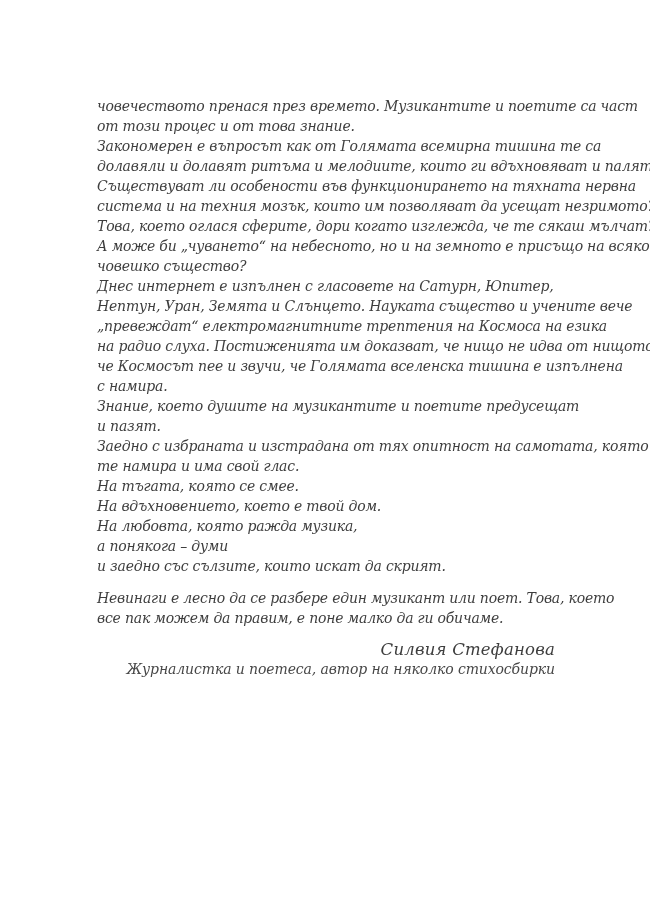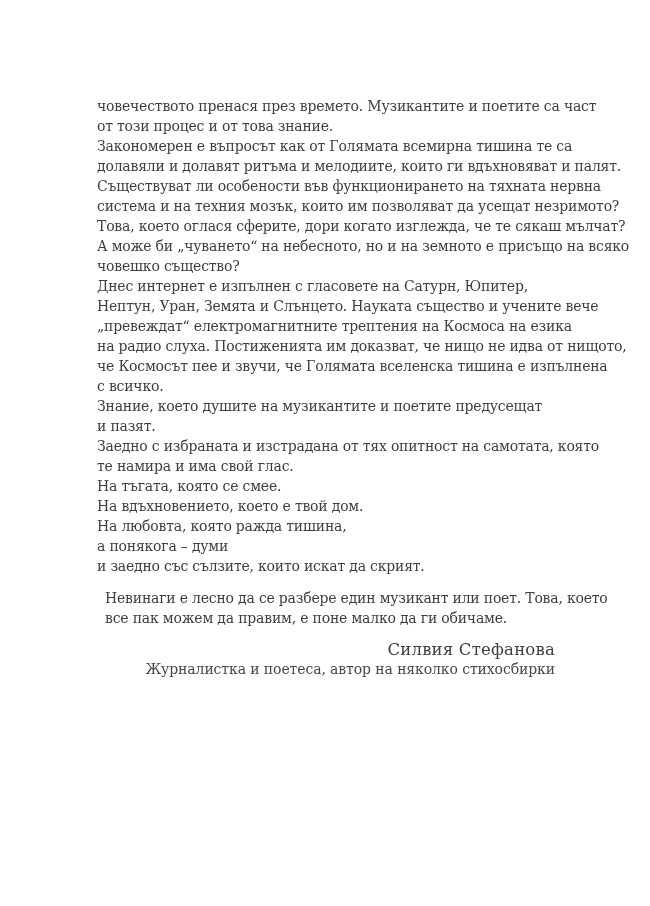--- a/index.html
+++ b/index.html
@@ -8,37 +8,38 @@
     padding: 0;
     background: #ffffff;
   }
   .page {
     position: relative;
     width: 650px;
     height: 678px;
     background: #ffffff;
     overflow: hidden;
     font-family: "DejaVu Serif", serif;
+    font-style: italic;
     color: #3e3e3e;
   }
   .text-block {
     position: absolute;
     left: 97px;
     top: 96px;
     width: 458px;
   }
   .para { margin: 0; }
   .para .line {
     font-size: 14px;
     line-height: 20px;
     letter-spacing: -0.2px;
     white-space: nowrap;
   }
   .para-2 { }
-  .para-3 { margin-top: 12px; margin-left: 8px; }
+  .para-3 { margin-top: 12px; }
   .signature {
     margin-top: 12px;
     text-align: right;
   }
   .sig-name {
     font-size: 16.5px;
     line-height: 20px;
     letter-spacing: 0.2px;
   }
   .sig-role {
@@ -79,28 +80,28 @@
       <div class="line">А може би „чуването“ на небесното, но и на земното е присъщо на всяко</div>
       <div class="line">човешко същество?</div>
     </div>
 
     <div class="para para-2">
       <div class="line">Днес интернет е изпълнен с гласовете на Сатурн, Юпитер,</div>
       <div class="line">Нептун, Уран, Земята и Слънцето. Науката същество и учените вече</div>
       <div class="line">„превеждат“ електромагнитните трептения на Космоса на езика</div>
       <div class="line">на радио слуха. Постиженията им доказват, че нищо не идва от нищото,</div>
       <div class="line">че Космосът пее и звучи, че Голямата вселенска тишина е изпълнена</div>
-      <div class="line">с всичко.</div>
+      <div class="line">с намира.</div>
       <div class="line">Знание, което душите на музикантите и поетите предусещат</div>
       <div class="line">и пазят.</div>
       <div class="line">Заедно с избраната и изстрадана от тях опитност на самотата, която</div>
       <div class="line">те намира и има свой глас.</div>
       <div class="line">На тъгата, която се смее.</div>
       <div class="line">На вдъхновението, което е твой дом.</div>
-      <div class="line">На любовта, която ражда тишина,</div>
+      <div class="line">На любовта, която ражда музика,</div>
       <div class="line">а понякога – думи</div>
       <div class="line">и заедно със сълзите, които искат да скрият.</div>
     </div>
 
     <div class="para para-3">
       <div class="line">Невинаги е лесно да се разбере един музикант или поет. Това, което</div>
       <div class="line">все пак можем да правим, е поне малко да ги обичаме.</div>
     </div>
 
     <div class="signature">

